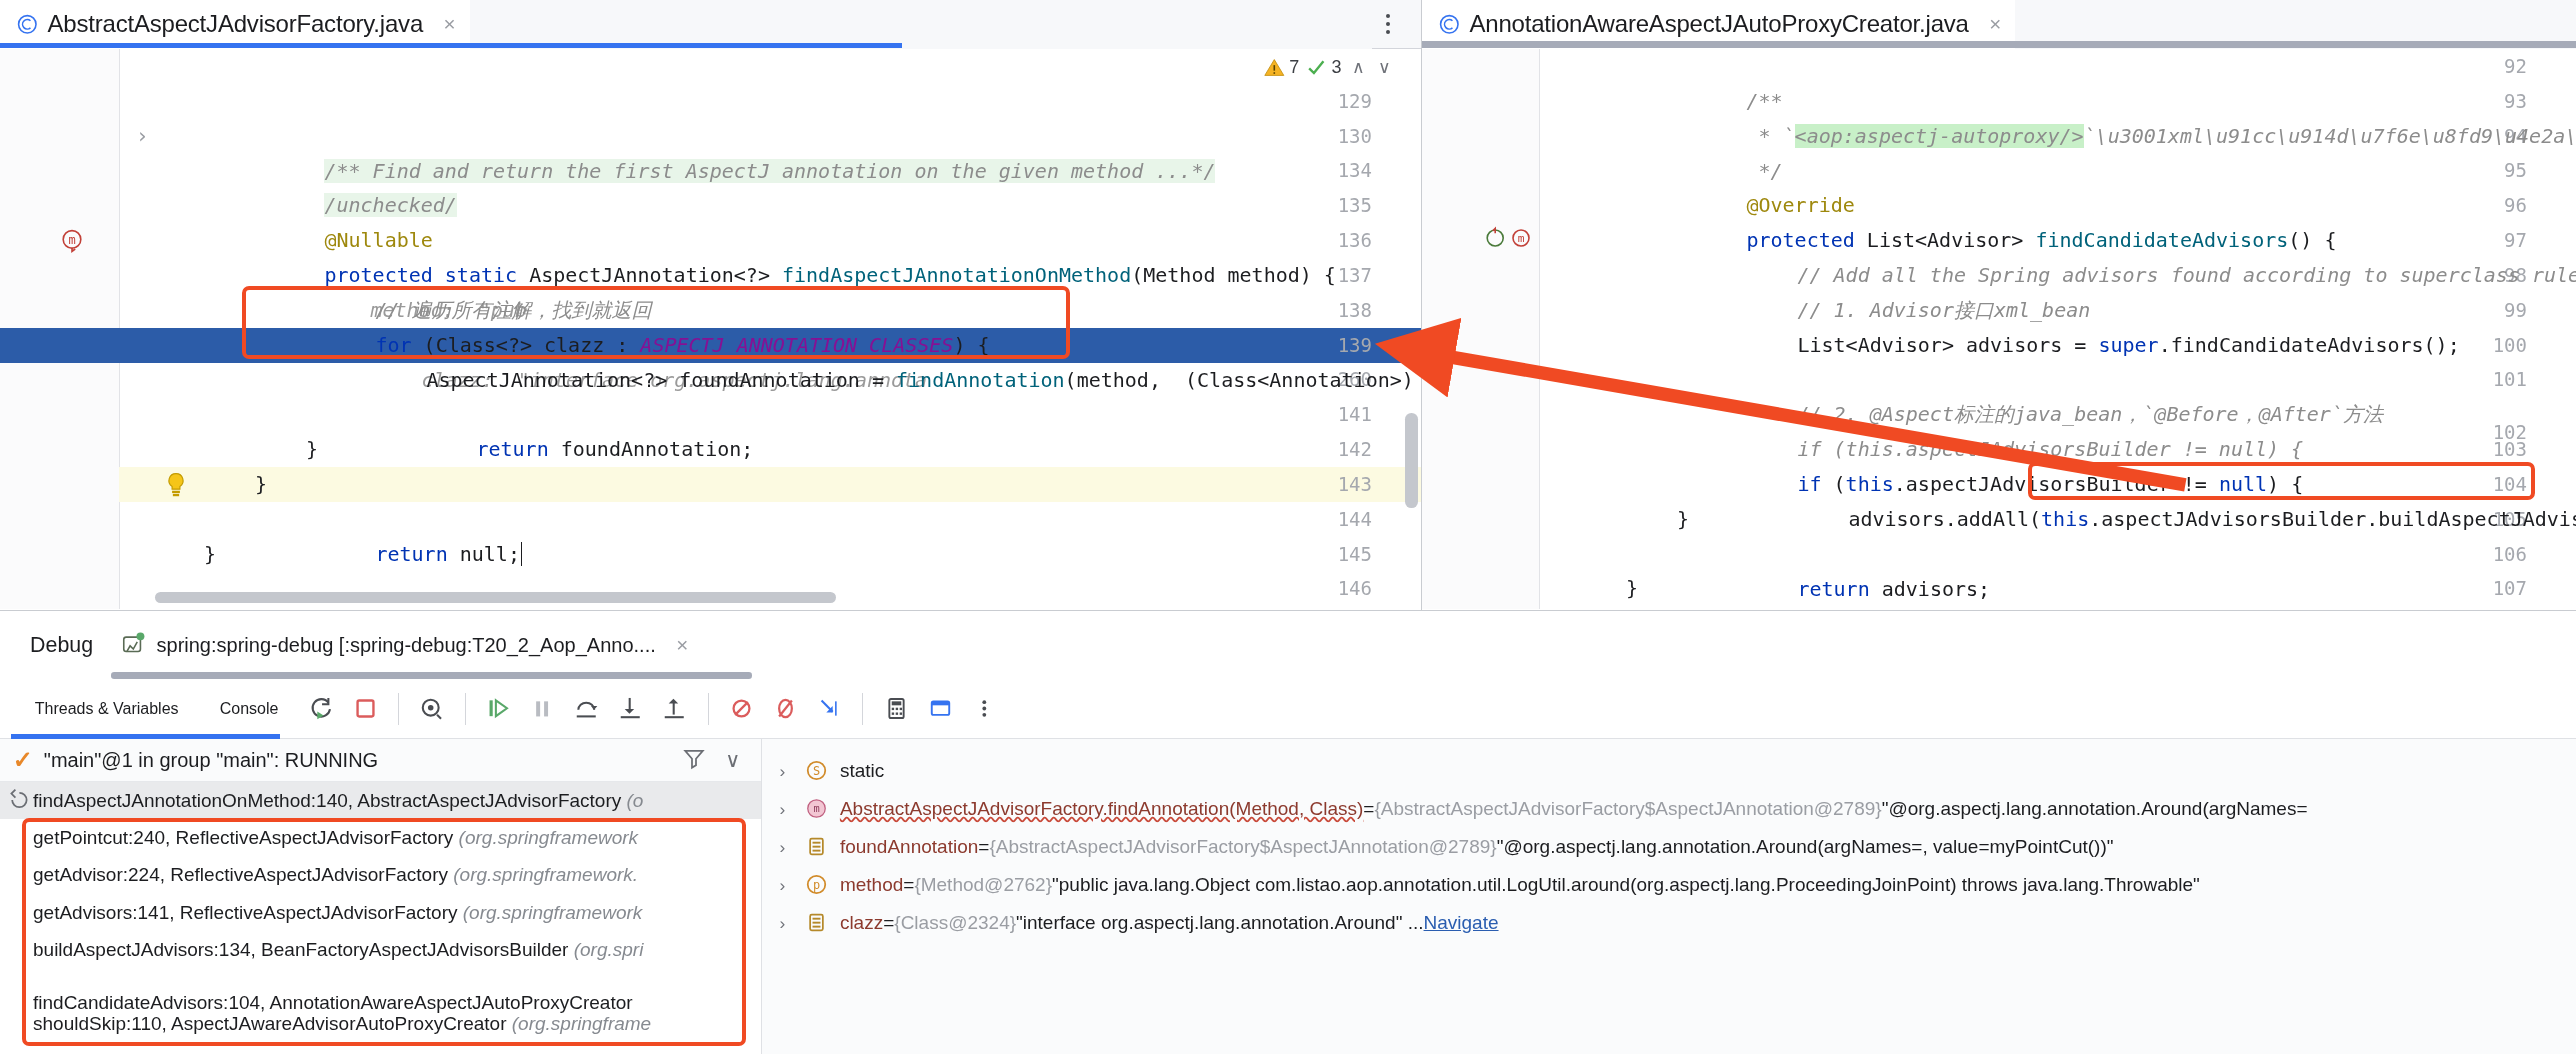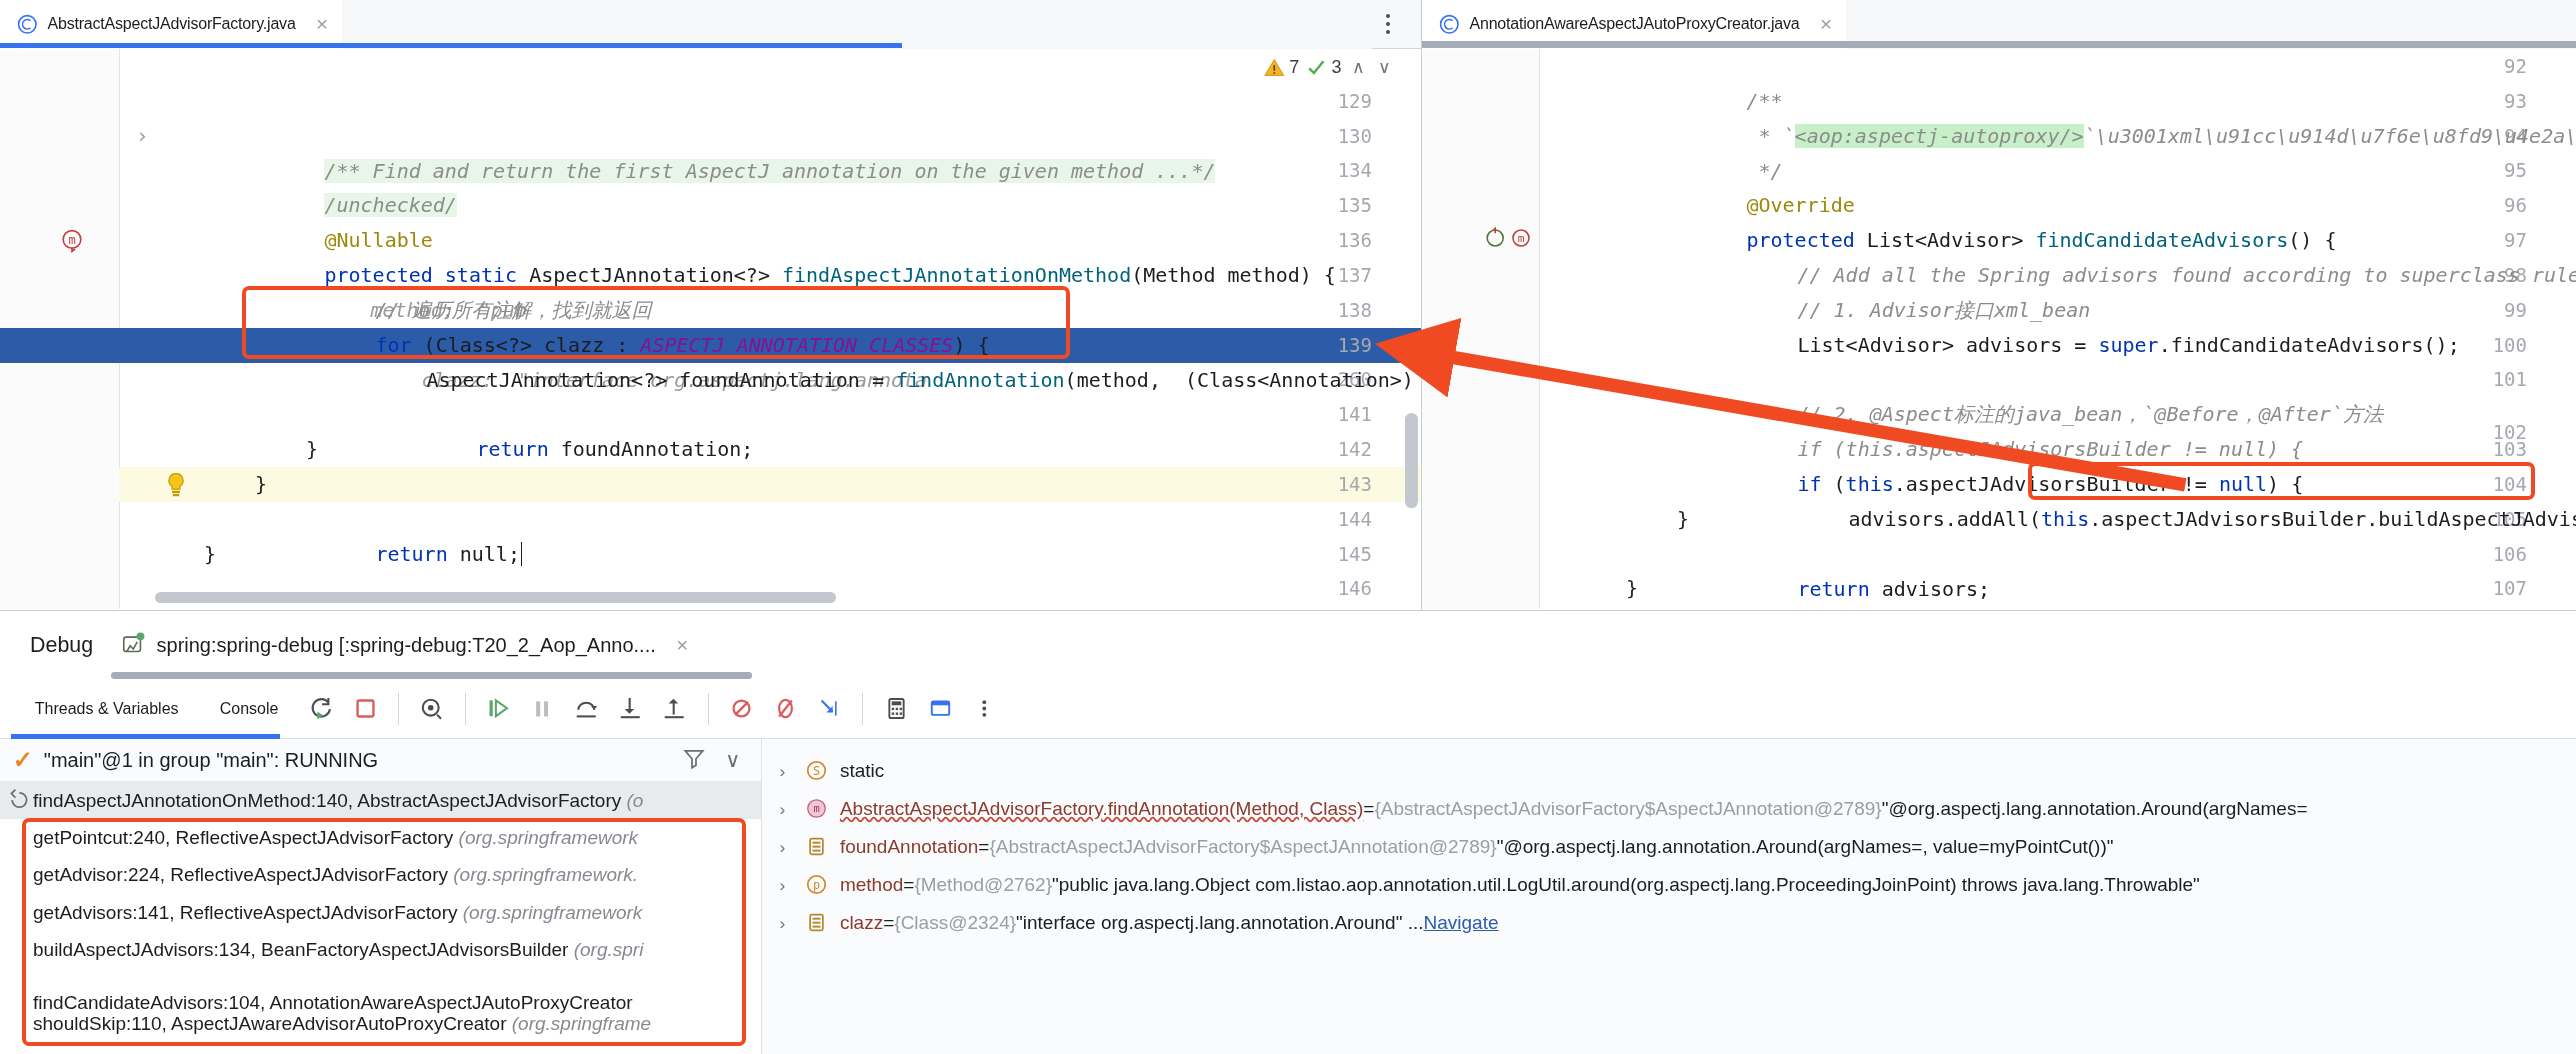--- a/index.html
+++ b/index.html
@@ -15,21 +15,21 @@
   .editors { position: absolute; left: 0; top: 0; width: 2576px; height: 610px; display: flex; }
   .editor-pane { position: relative; height: 610px; overflow: hidden; background: #fff; }
   .pane-left { width: 1422px; border-right: 0.8px solid #c9ccd1; }
   .pane-right { width: 1154px; }
 
   .tabbar { height: 49px; display: flex; align-items: center; background: #f7f8fa;
             border-bottom: 0.8px solid #d3d5db; position: relative; }
   .tab { display: flex; align-items: center; height: 49px; padding: 0 14.2px 0 17.4px;
          background: #ffffff; gap: 9.5px; }
   .tab-ico { width: 20.6px; height: 20.6px; flex: 0 0 20.6px; }
-  .tab-title { font-size: 16px; color: #1c1d20; white-space: nowrap; letter-spacing: -0.2px; }
+  .tab-title { font-size: 24px; color: #1c1d20; white-space: nowrap; letter-spacing: -0.2px; }
   .tab-close { font-size: 20.6px; color: #9a9da3; margin-left: 11px; line-height: 1; cursor: pointer; }
   .tab-spacer { flex: 1 1 auto; height: 49px; background: #f7f8fa; }
   .kebab { width: 32px; display: flex; flex-direction: column; align-items: center;
            justify-content: center; gap: 4px; margin-right: 17.4px; cursor: pointer; }
   .kebab i { display: block; width: 4px; height: 4px; border-radius: 50%; background: #4a4d52; }
 
   
   .tab-underline { position: absolute; left: 0; bottom: 0; height: 5.5px; background: #3573f0; }
 
   

